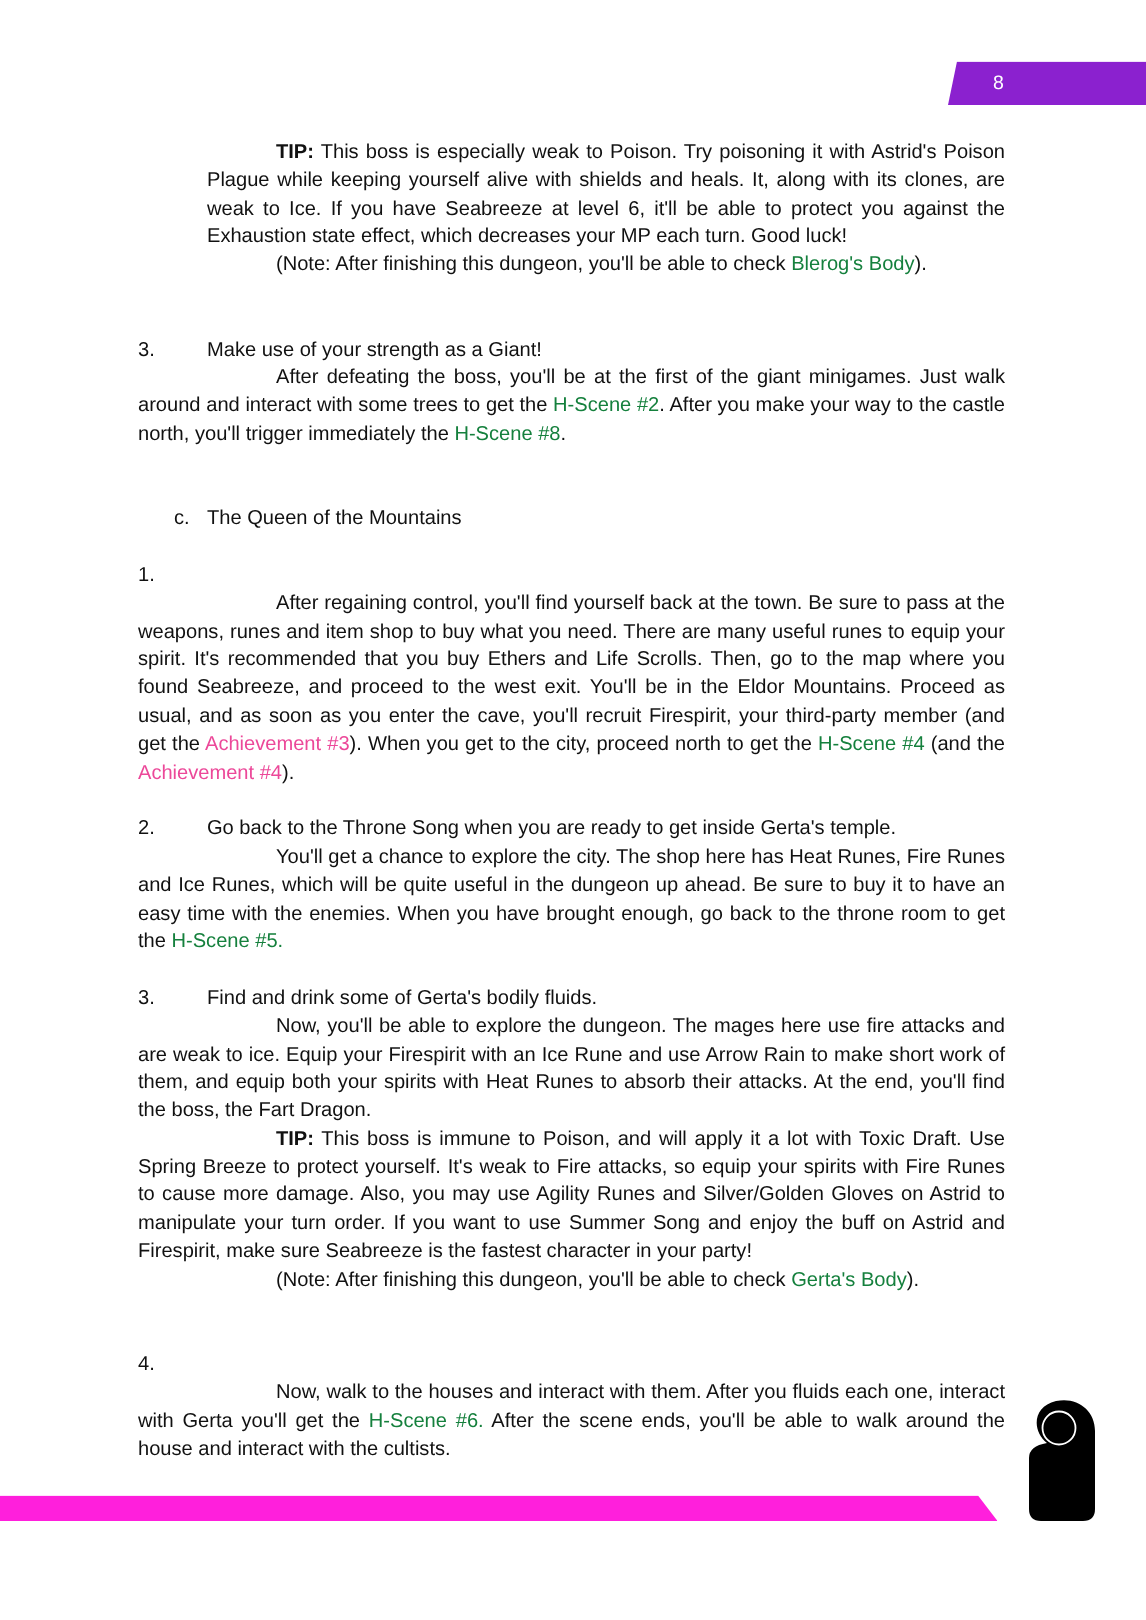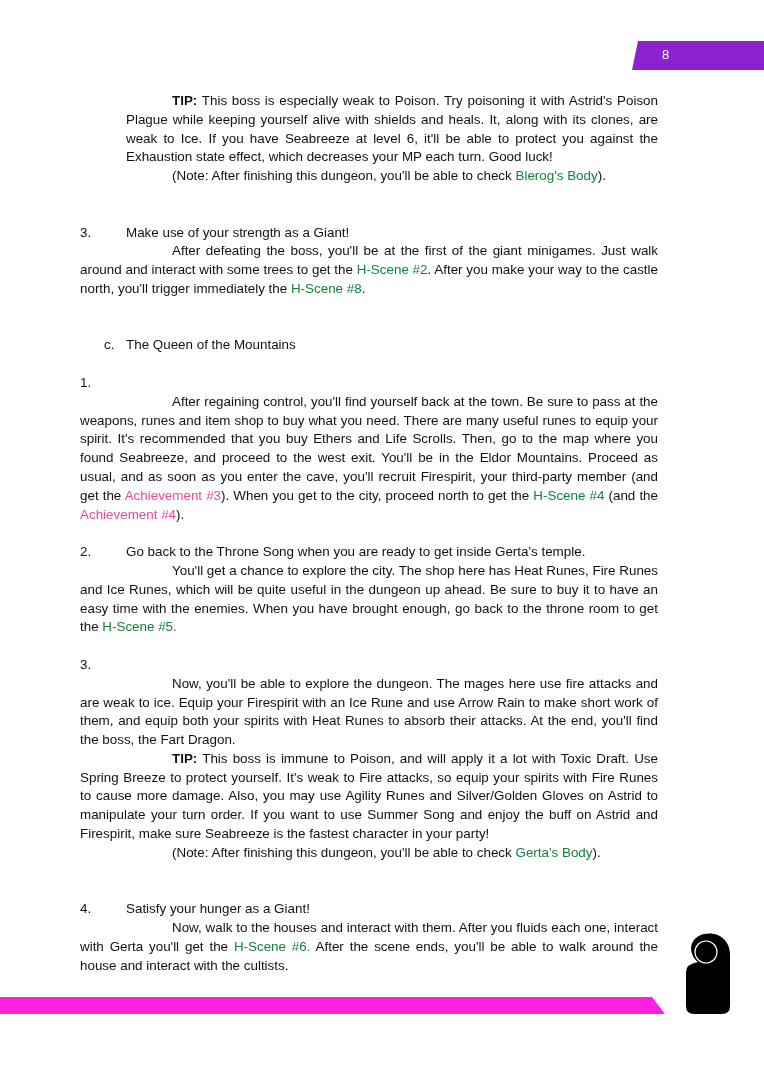--- a/index.html
+++ b/index.html
@@ -1,21 +1,21 @@
 <!DOCTYPE html>
 <html><head>
 <meta charset="utf-8">
 <style>
   html, body { margin: 0; padding: 0; background: #ffffff; }
   body { width: 764px; height: 1080px; position: relative; overflow: hidden;
          font-family: "Liberation Sans", sans-serif; color: #111; }
   .page-tab { position: absolute; left: 632px; top: 41px; width: 132px; height: 29px;
               background: #8b21cf; clip-path: polygon(6px 0, 100% 0, 100% 100%, 0 100%); }
   .page-num { position: absolute; left: 662px; top: 47px; font-size: 13px; color: #fff; }
-  .content { position: absolute; left: 80px; top: 92px; width: 578px; font-size: 13.4px; line-height: 18.8px; }
+  .content { position: absolute; left: 92px; top: 92px; width: 578px; font-size: 13.4px; line-height: 18.8px; }
   p { margin: 0; text-align: justify; }
   .ind { text-indent: 92px; }
   .tipblock { padding-left: 46px; }
   .tipblock .ind { text-indent: 46px; }
   .note { padding-left: 92px; }
   .item-head { display: flex; }
   .item-num { width: 46px; flex: none; }
   .gap1 { height: 18.8px; }
   .gap2 { height: 37.6px; }
   .section-head { font-weight: normal; padding-left: 24px; }
@@ -72,32 +72,32 @@
         <span>Go back to the Throne Song when you are ready to get inside Gerta's temple.</span>
       </div>
     <p class="ind"><span>You'll get a chance to explore the city. The shop here has </span><span class="it">Heat Runes, Fire Runes</span><span> and </span><span class="it">Ice Runes</span><span>, which will be quite useful in the dungeon up ahead. Be sure to buy it to have an easy time with the enemies. When you have brought enough, go back to the throne room to get the </span><span class="red it">H-Scene #5.</span></p>
   </div>
 
   <div class="gap1"></div>
 
   <div>
     <div class="item-head">
         <span class="item-num">3.</span>
+        <span>Find and drink some of Gerta's bodily fluids.</span>
       </div>
     <p class="ind">Now, you'll be able to explore the dungeon. The mages here use fire attacks and are weak to ice. Equip your Firespirit with an Ice Rune and use Arrow Rain to make short work of them, and equip both your spirits with Heat Runes to absorb their attacks. At the end, you'll find the boss, the Fart Dragon.</p>
     <p class="ind"><b>TIP:</b><span> This boss is immune to Poison, and will apply it a lot with Toxic Draft. Use Spring Breeze to protect yourself. It's weak to Fire attacks, so equip your spirits with Fire Runes to cause more damage. Also, you may use Agility Runes and Silver/Golden Gloves on Astrid to manipulate your turn order. If you want to use Summer Song and enjoy the buff on Astrid and Firespirit, make sure Seabreeze is the fastest character in your party!</span></p>
     <p class="note"><span>(Note: After finishing this dungeon, you'll be able to check </span><span class="red">Gerta's Body</span><span>).</span></p>
   </div>
 
   <div class="gap2"></div>
 
   <div>
     <div class="item-head">
         <span class="item-num">4.</span>
-        <span>Satisfy your hunger as a Giant!</span>
       </div>
     <p class="ind"><span>Now, walk to the houses and interact with them. After you fluids each one, interact with Gerta you'll get the </span><span class="red it">H-Scene #6.</span><span> After the scene ends, you'll be able to walk around the house and interact with the cultists.</span></p>
   </div>
 </div>
 
 <div class="bottom-bar"></div>
 
 <svg class="hanger" viewBox="0 0 48 82">
   <path d="M14 30 C4 22 4 6 20 2 C34 -1 46 8 46 22 L46 74 Q46 82 38 82 L10 82 Q2 82 2 74 L2 40 Q2 32 14 30 Z" fill="#000"></path>
   <circle cx="22" cy="20" r="11" fill="none" stroke="#fff" stroke-width="1.2"></circle>

